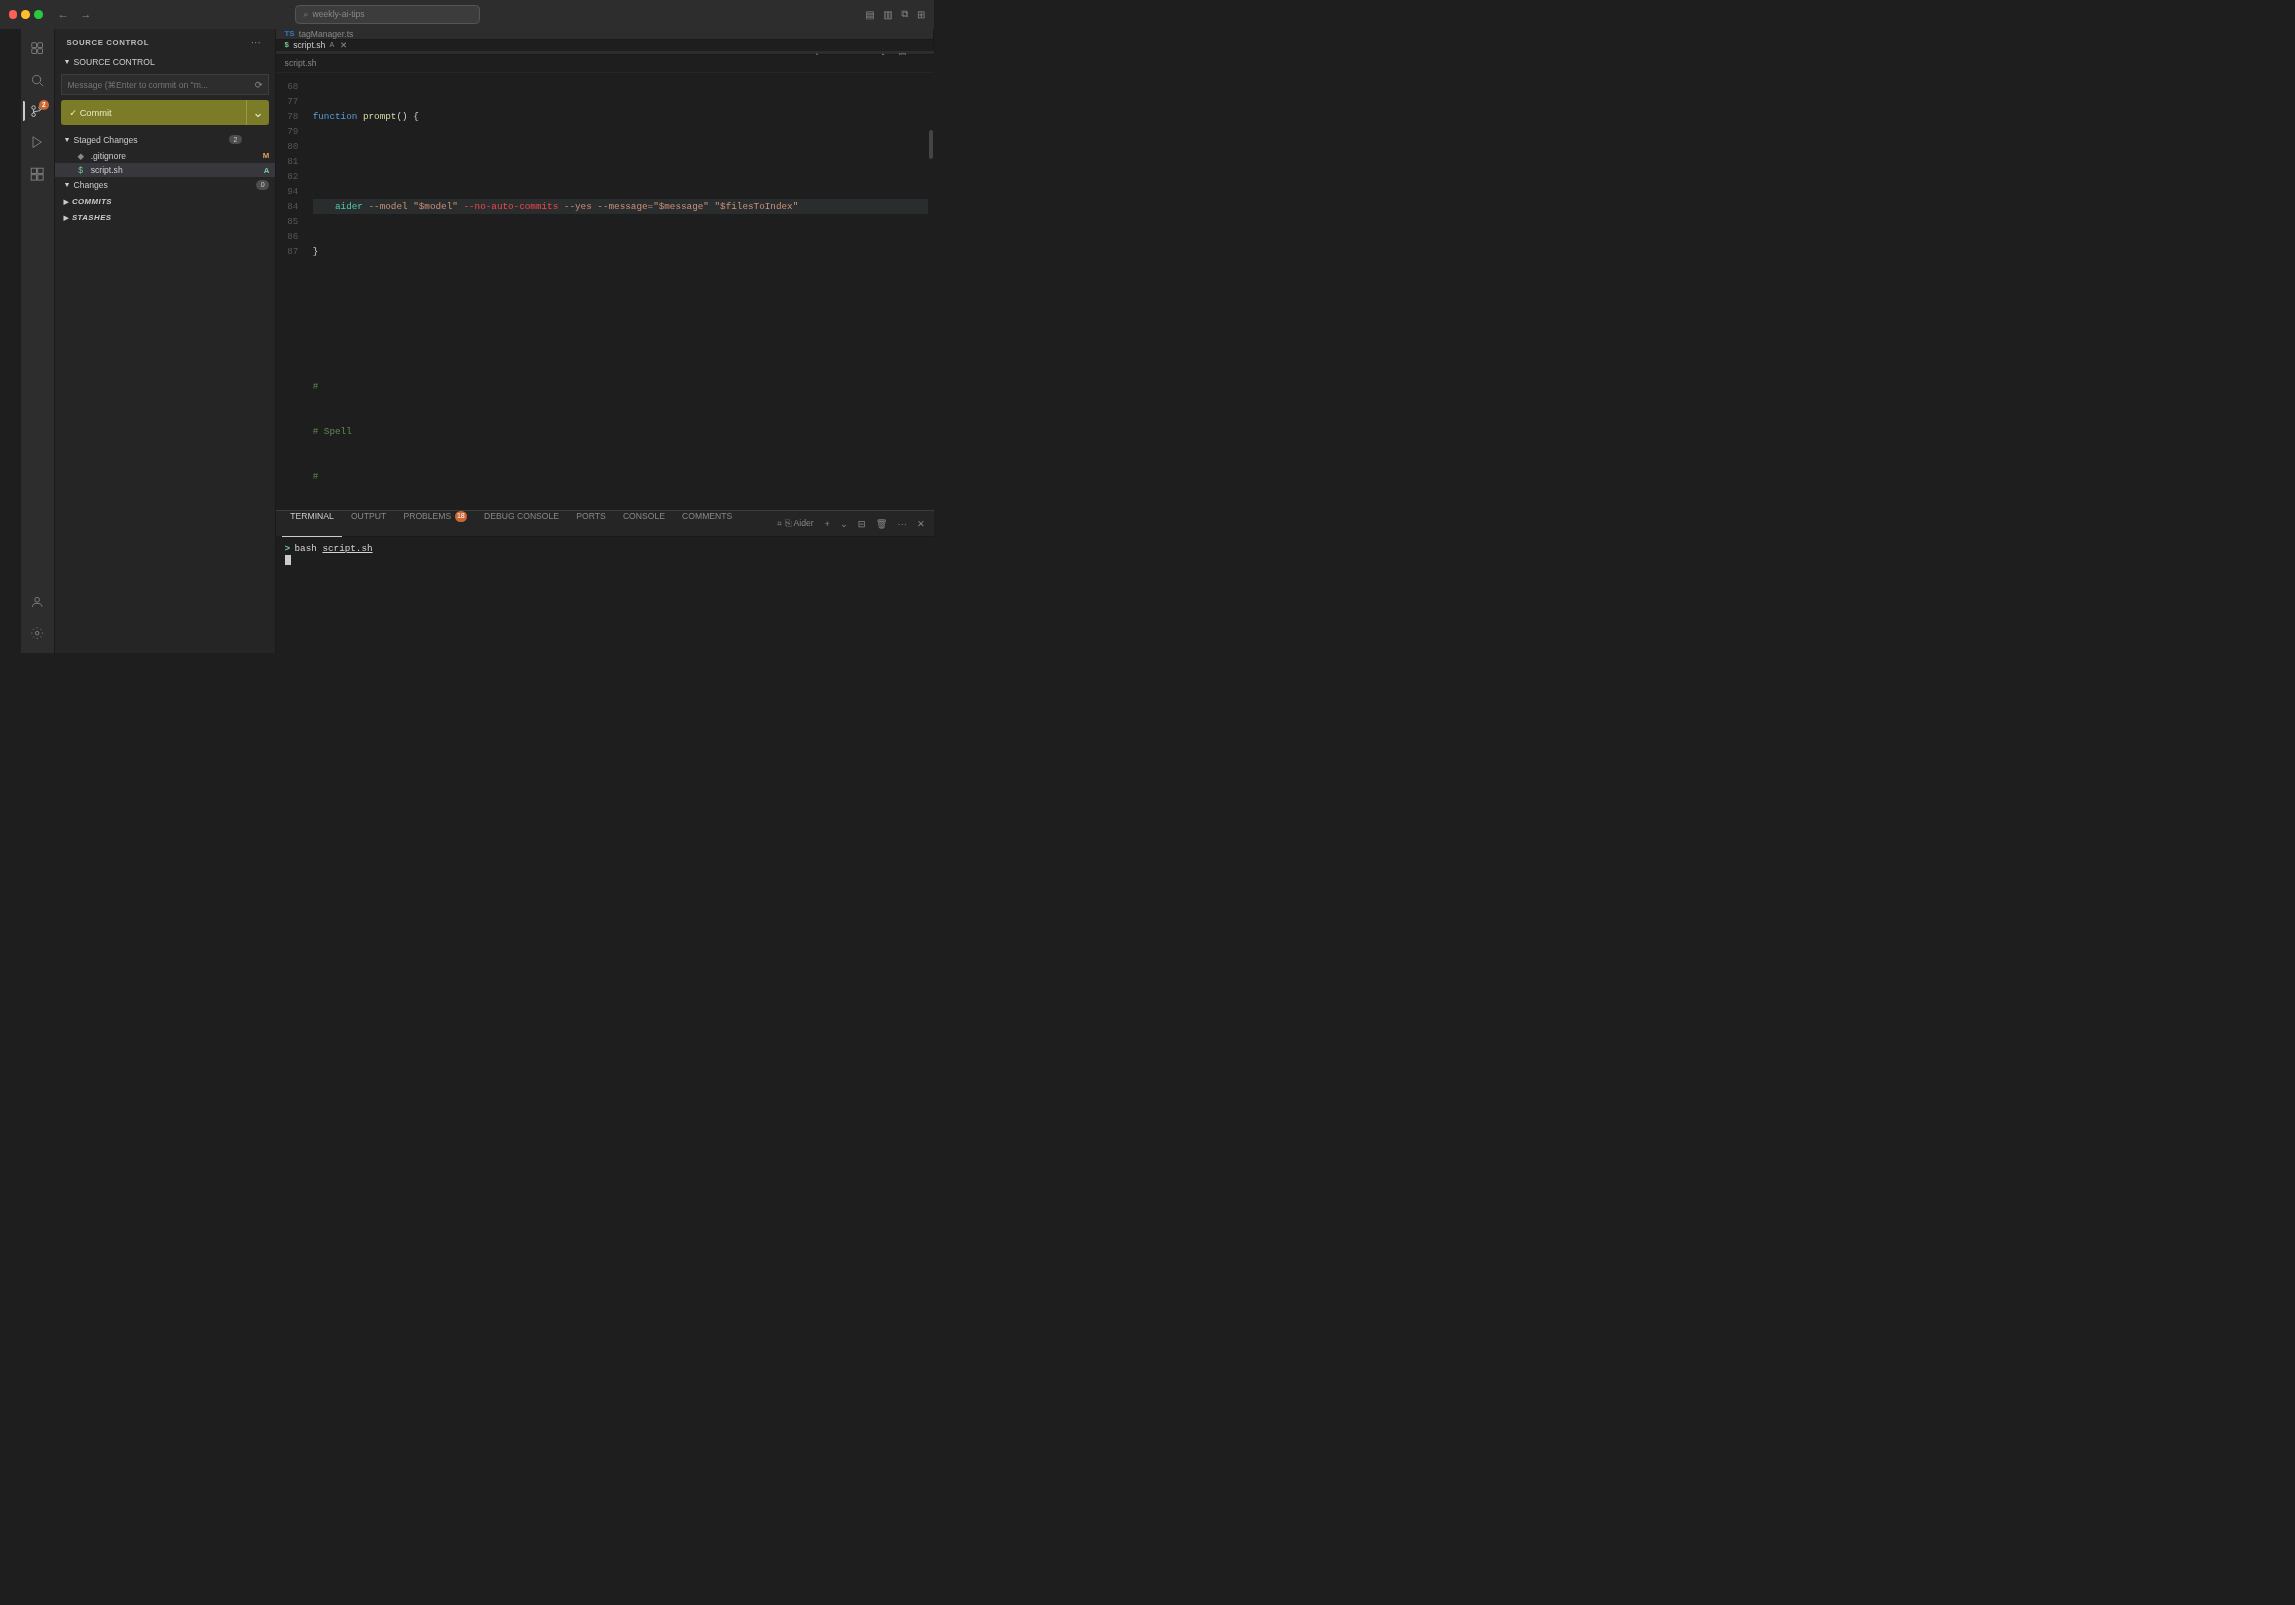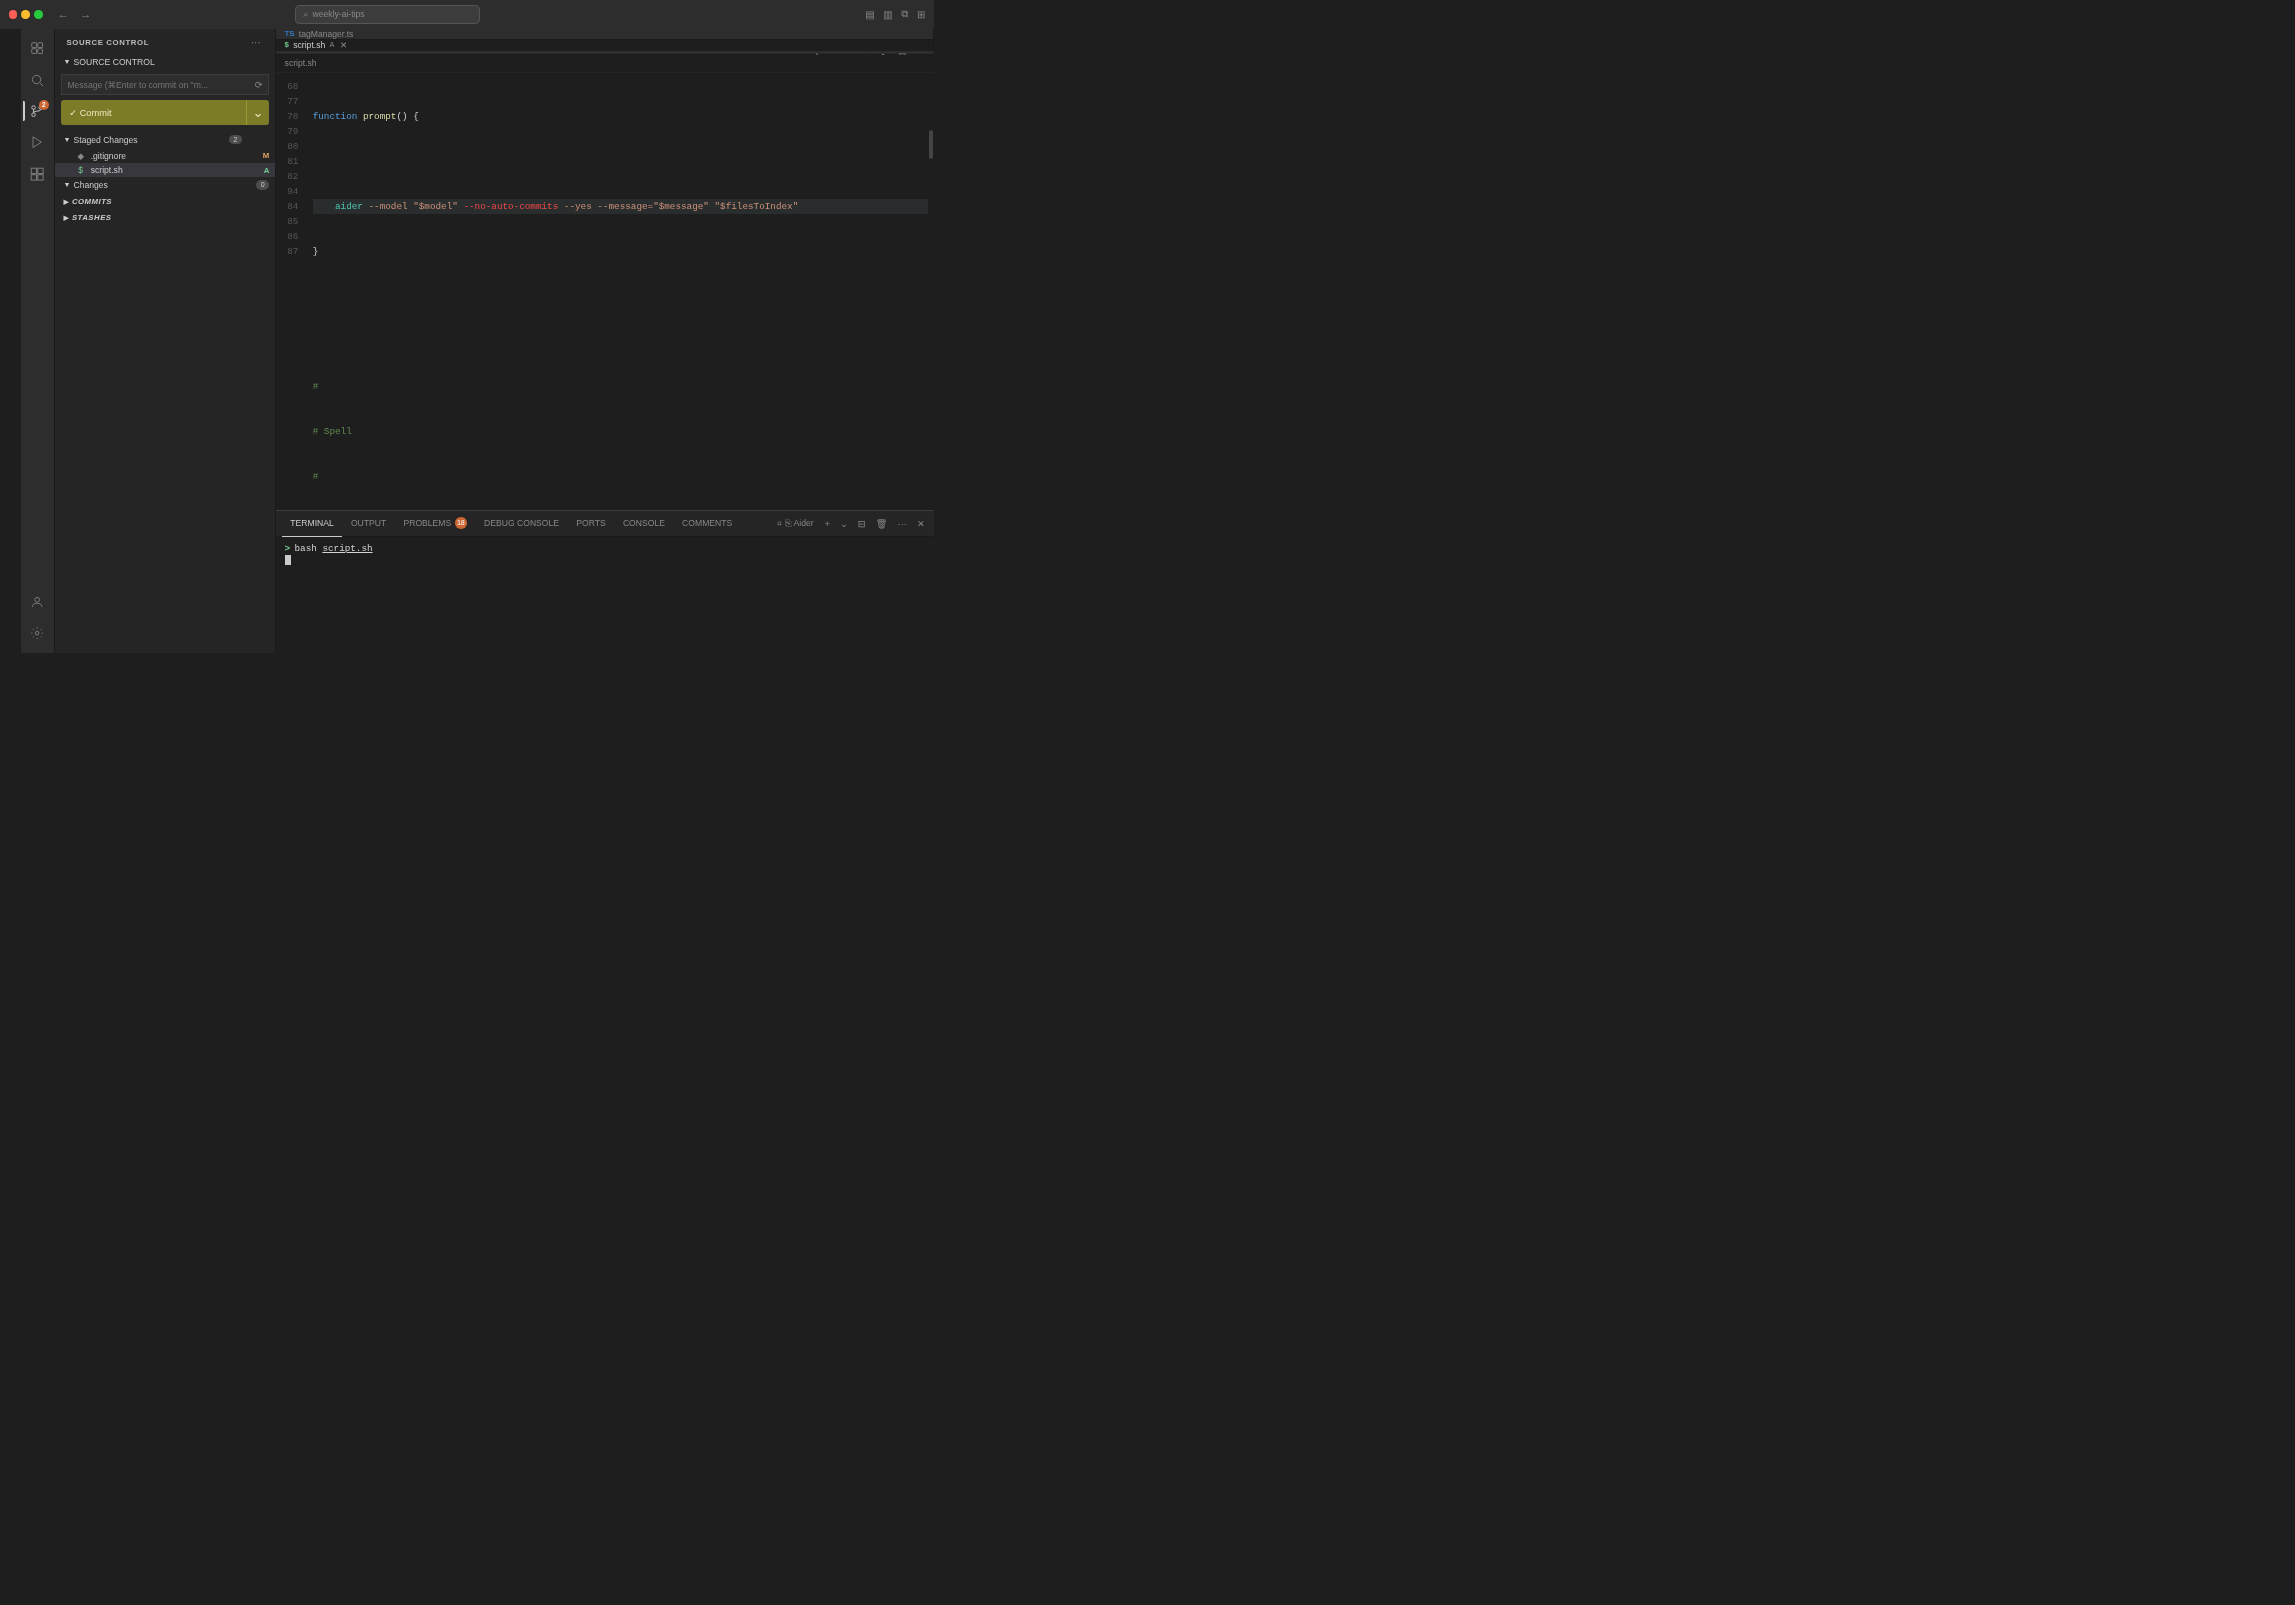--- a/index.html
+++ b/index.html
@@ -341,21 +341,21 @@
     .terminal-tabs {
       height: 26px;
       background: #252526;
       display: flex; align-items: center;
       padding: 0 5.7px; gap: 0;
       border-bottom: 0.7px solid #1a1a1a;
     }
     .terminal-tab {
       padding: 0 8.6px;
       height: 26px;
-      display: flex; align-items: center;
+      display: flex; align-items: flex-start;
       font-size: 8.6px; color: #888; cursor: pointer;
       border-bottom: 1.4px solid transparent;
       white-space: nowrap;
     }
     .terminal-tab.active {
       color: #ccc;
       border-bottom: 1.4px solid #ccc;
     }
     .terminal-tab .t-badge {
       margin-left: 3.6px;

